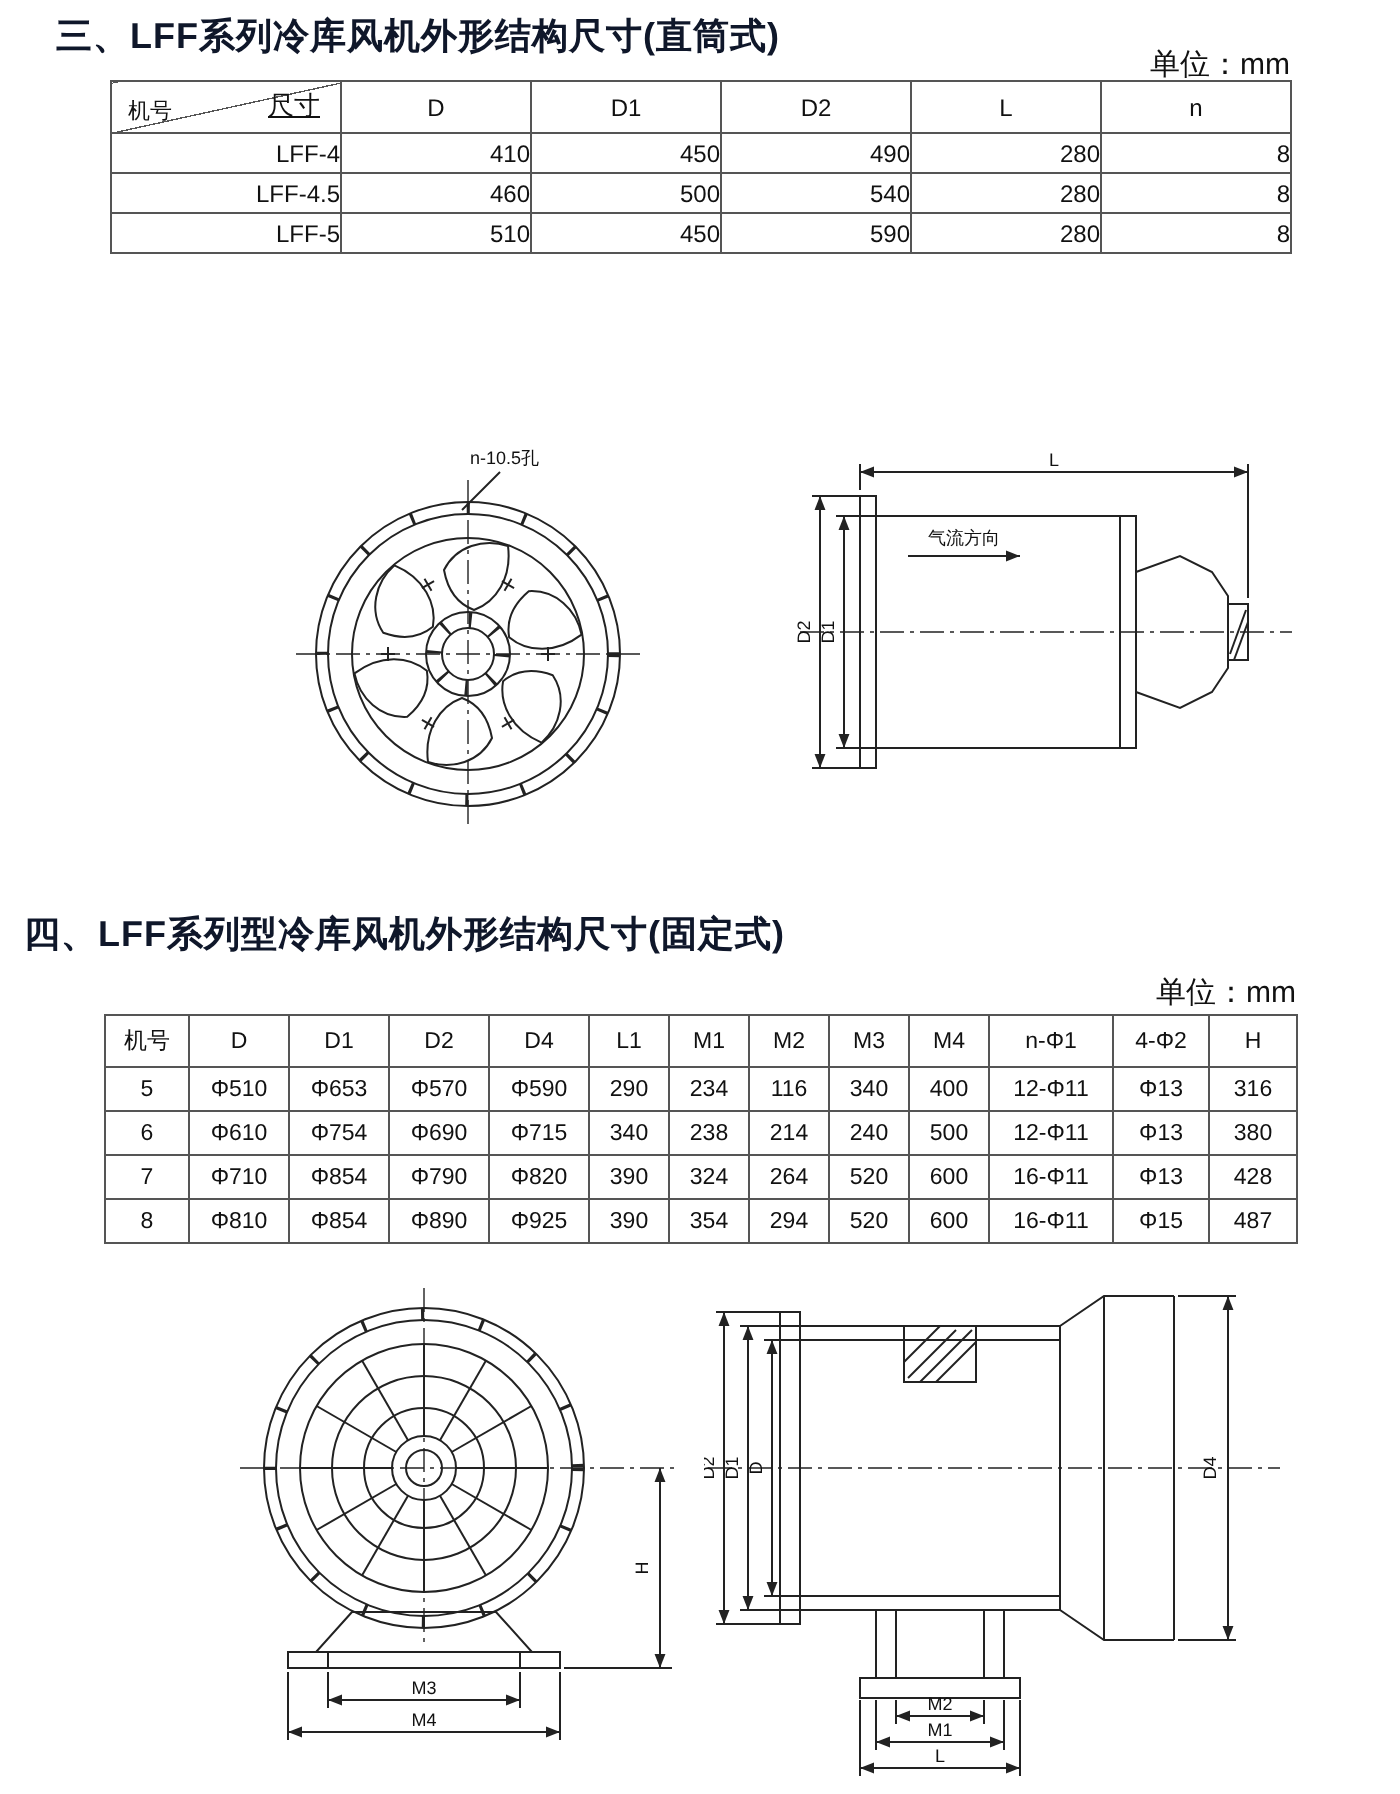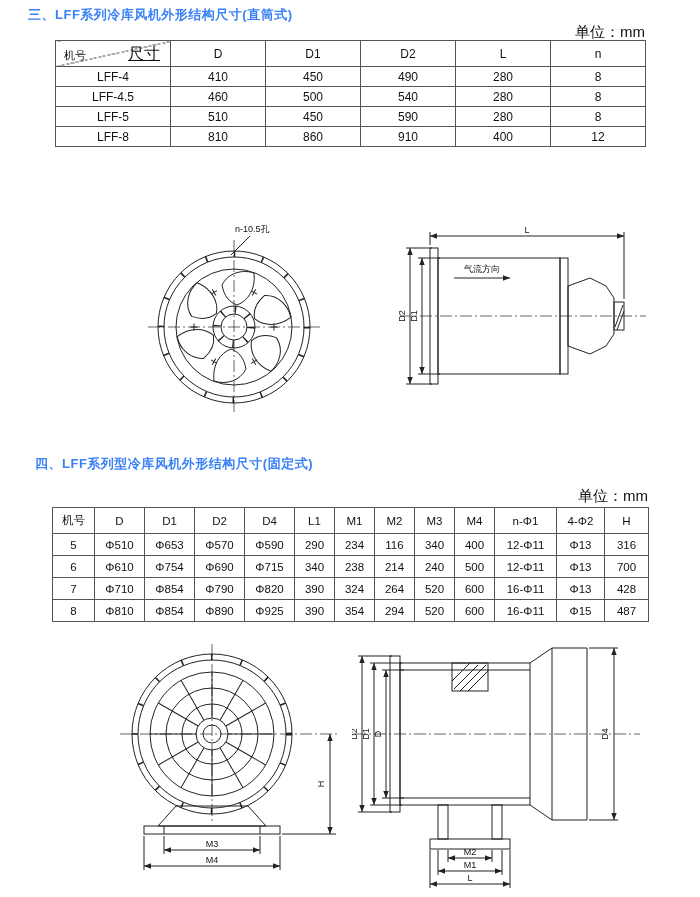--- a/index.html
+++ b/index.html
@@ -1,29 +1,29 @@
 <!DOCTYPE html>
 <html><head>
 <meta charset="utf-8">
 <style>
   * { margin:0; padding:0; box-sizing:border-box; }
   html,body { background:#ffffff; }
   body { width:700px; height:897px; font-family:"Liberation Sans","DejaVu Sans",sans-serif; color:#111; }
   .page { position:relative; width:700px; height:897px; background:#fff; overflow:hidden; }
-  .sec-title { position:absolute; font-size:13px; font-weight:bold; color:#3b82f6; letter-spacing:0.5px; white-space:nowrap; }
+  .sec-title { position:absolute; font-size:18px; font-weight:bold; color:#0f172a; letter-spacing:0.5px; white-space:nowrap; }
   .unit { position:absolute; font-size:15px; color:#111; }
   table.spec { position:absolute; border-collapse:collapse; table-layout:fixed; background:#fff; }
   table.spec th, table.spec td { border:1px solid #555; font-size:12px; font-weight:normal; text-align:center; vertical-align:middle; padding:0; color:#111; }
   .t1 thead th { height:26px; }
-  .t1 tbody td { height:20px; }
+  .t1 tbody td { height:20px;text-align:right; }
   .t2 thead th { height:26px; font-size:11.5px; }
   .t2 tbody td { height:22px; font-size:11.5px; }
   th.diag { position:relative;
     background:linear-gradient(to bottom right, transparent 49.3%, #555 49.3%, #555 50.7%, transparent 50.7%); }
-  th.diag .c-tr { position:absolute; top:3px; right:10px; font-size:16px;text-decoration:underline; }
+  th.diag .c-tr { position:absolute; top:3px; right:10px; font-size:13px;text-decoration:underline; }
   th.diag .c-bl { position:absolute; bottom:3px; left:8px; font-size:11px; }
   .draw { position:absolute; }
   svg text { font-family:"Liberation Sans","DejaVu Sans",sans-serif; font-size:9px; fill:#111; stroke:none; }
 </style>
 </head>
 <body>
 
 <div class="page">
 
   <div class="sec-title" style="left:28px; top:6px;">三、LFF系列冷库风机外形结构尺寸(直筒式)</div>
@@ -68,28 +68,20 @@
           <td>280</td>
           <td>8</td>
         </tr>
         <tr>
           <td>LFF-5</td>
           <td>510</td>
           <td>450</td>
           <td>590</td>
           <td>280</td>
           <td>8</td>
-        </tr>
-        <tr>
-          <td>LFF-8</td>
-          <td>810</td>
-          <td>860</td>
-          <td>910</td>
-          <td>400</td>
-          <td>12</td>
         </tr>
       </tbody>
   </table>
 
   <svg class="draw" style="left:128px; top:218px;" width="212" height="198" viewBox="0 0 212 198">
     <defs>
       <path id="bladeA" d="M 3,-22 C 14,-26 22,-38 20,-54 C 8,-58 -6,-54 -12,-42 C -10,-31 -5,-25 3,-22 Z"></path>
       <path id="plusA" d="M -3.5,0 H 3.5 M 0,-3.5 V 3.5"></path>
     </defs>
     <g stroke="#222" fill="none" stroke-width="1">
@@ -144,21 +136,21 @@
       <line x1="20" y1="34" x2="42" y2="34"></line>
       <line x1="20" y1="150" x2="42" y2="150"></line>
       <line x1="24" y1="34" x2="24" y2="150" marker-start="url(#arB)" marker-end="url(#arB)"></line>
     </g>
     <text x="129" y="9" text-anchor="middle">L</text>
     <text x="84" y="48" text-anchor="middle">气流方向</text>
     <text x="7" y="92" transform="rotate(-90 7 92)" text-anchor="middle">D2</text>
     <text x="19" y="92" transform="rotate(-90 19 92)" text-anchor="middle">D1</text>
   </svg>
 
-  <div class="sec-title" style="left:35px; top:455px;">四、LFF系列型冷库风机外形结构尺寸(固定式)</div>
+  <div class="sec-title" style="left:12px; top:455px;">四、LFF系列型冷库风机外形结构尺寸(固定式)</div>
   <div class="unit" style="right:52px; top:487px;">单位：mm</div>
 
   <table class="spec t2" style="left:52px; top:507px; width:596px;">
     <colgroup>
       <col style="width:42px">
         <col style="width:50px">
         <col style="width:50px">
         <col style="width:50px">
         <col style="width:50px">
       <col style="width:40px">
@@ -209,21 +201,21 @@
           <td>Φ754</td>
           <td>Φ690</td>
           <td>Φ715</td>
           <td>340</td>
           <td>238</td>
           <td>214</td>
           <td>240</td>
           <td>500</td>
           <td>12-Φ11</td>
           <td>Φ13</td>
-          <td>700</td>
+          <td>380</td>
         </tr>
         <tr>
           <td>7</td>
           <td>Φ710</td>
           <td>Φ854</td>
           <td>Φ790</td>
           <td>Φ820</td>
           <td>390</td>
           <td>324</td>
           <td>264</td>

